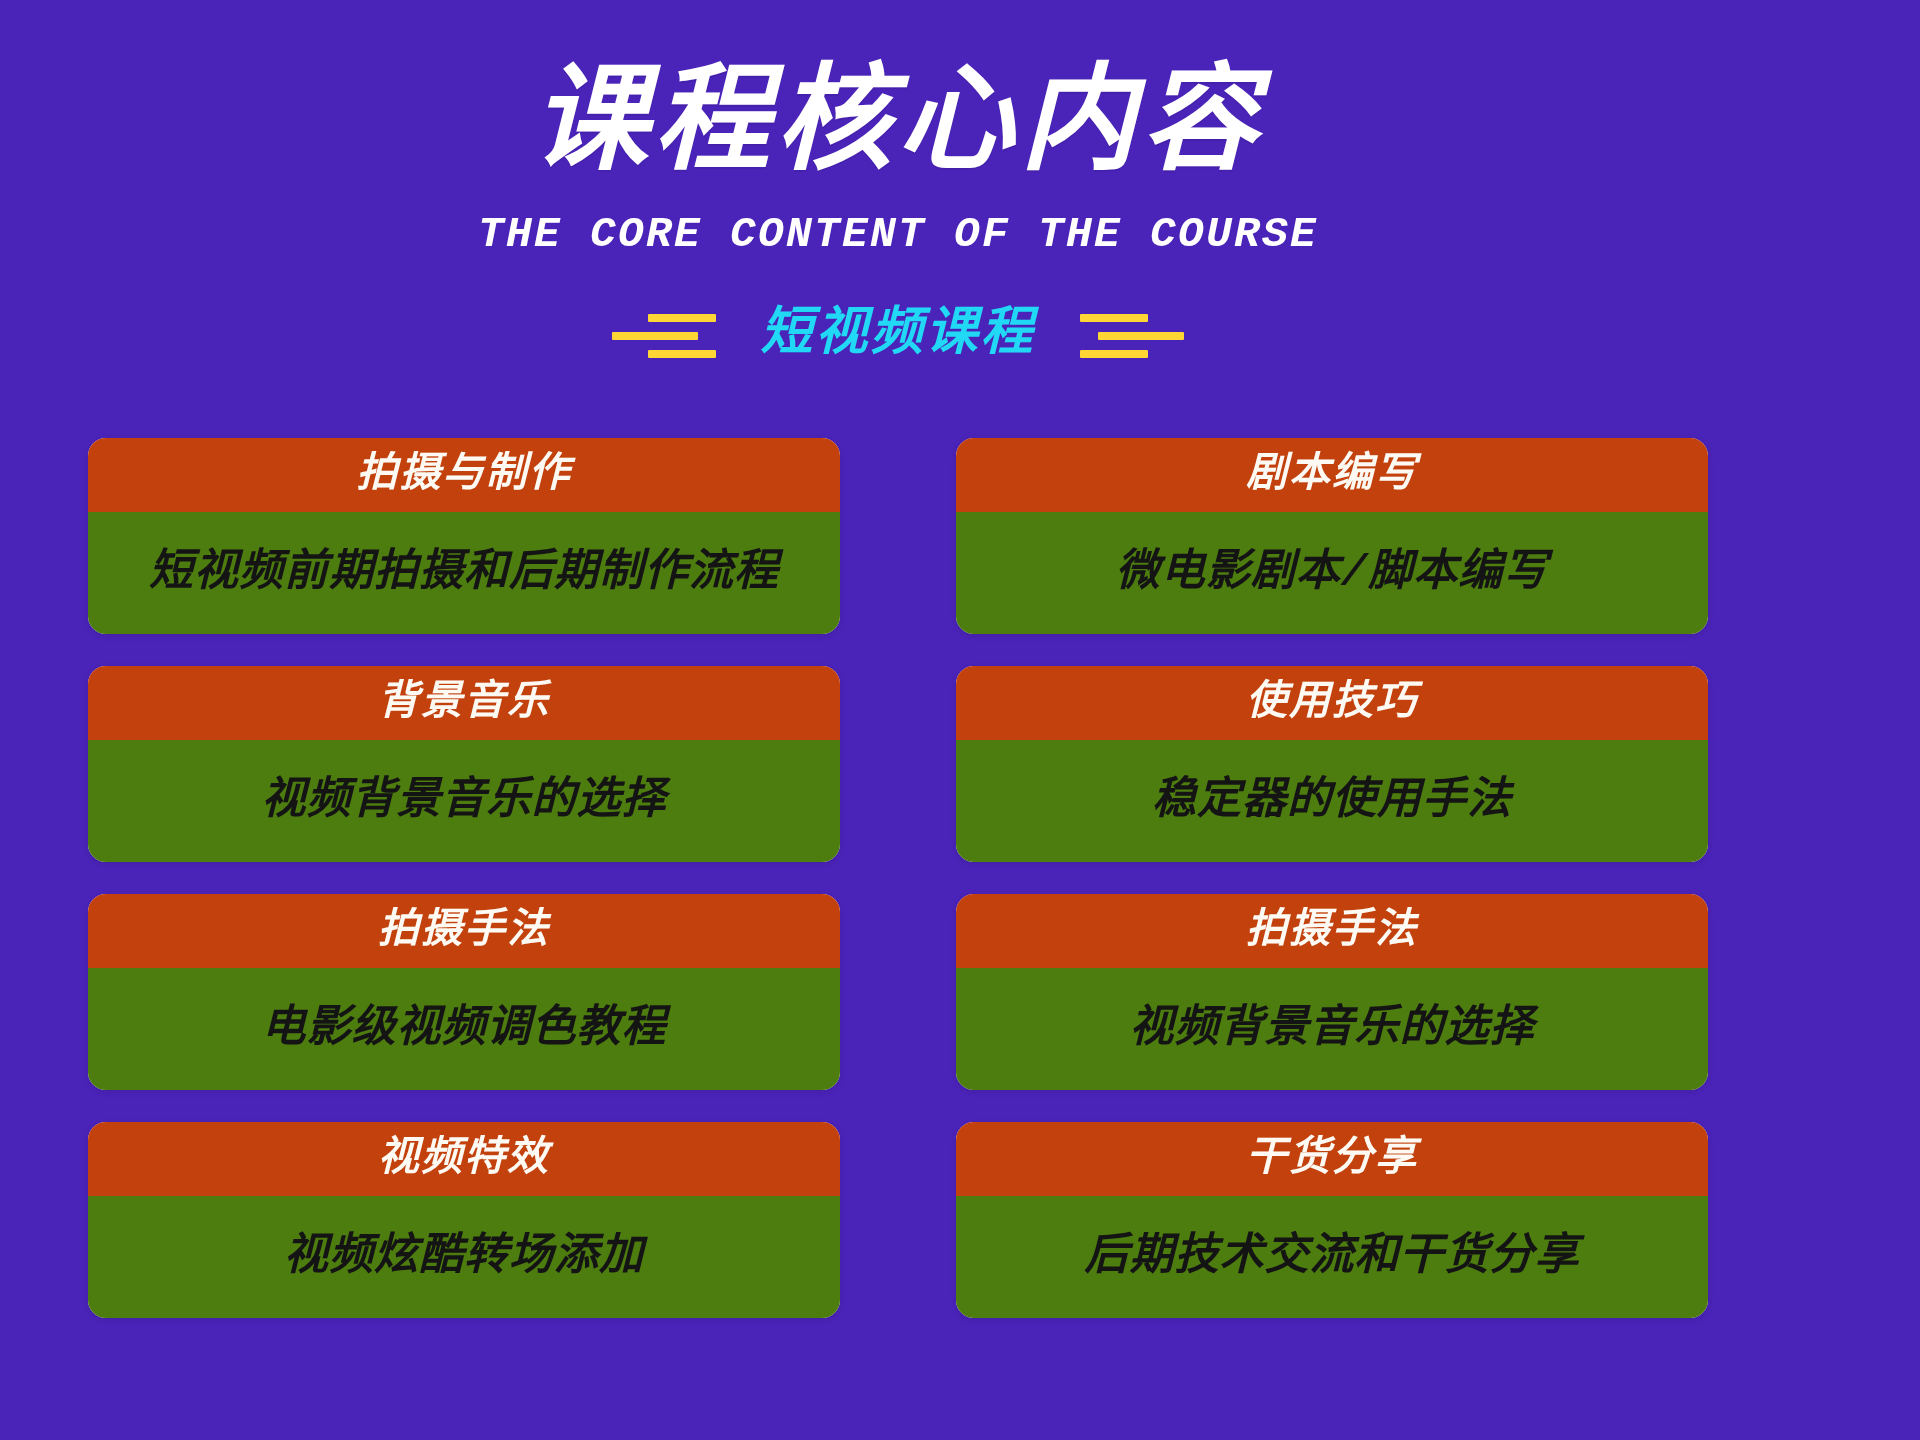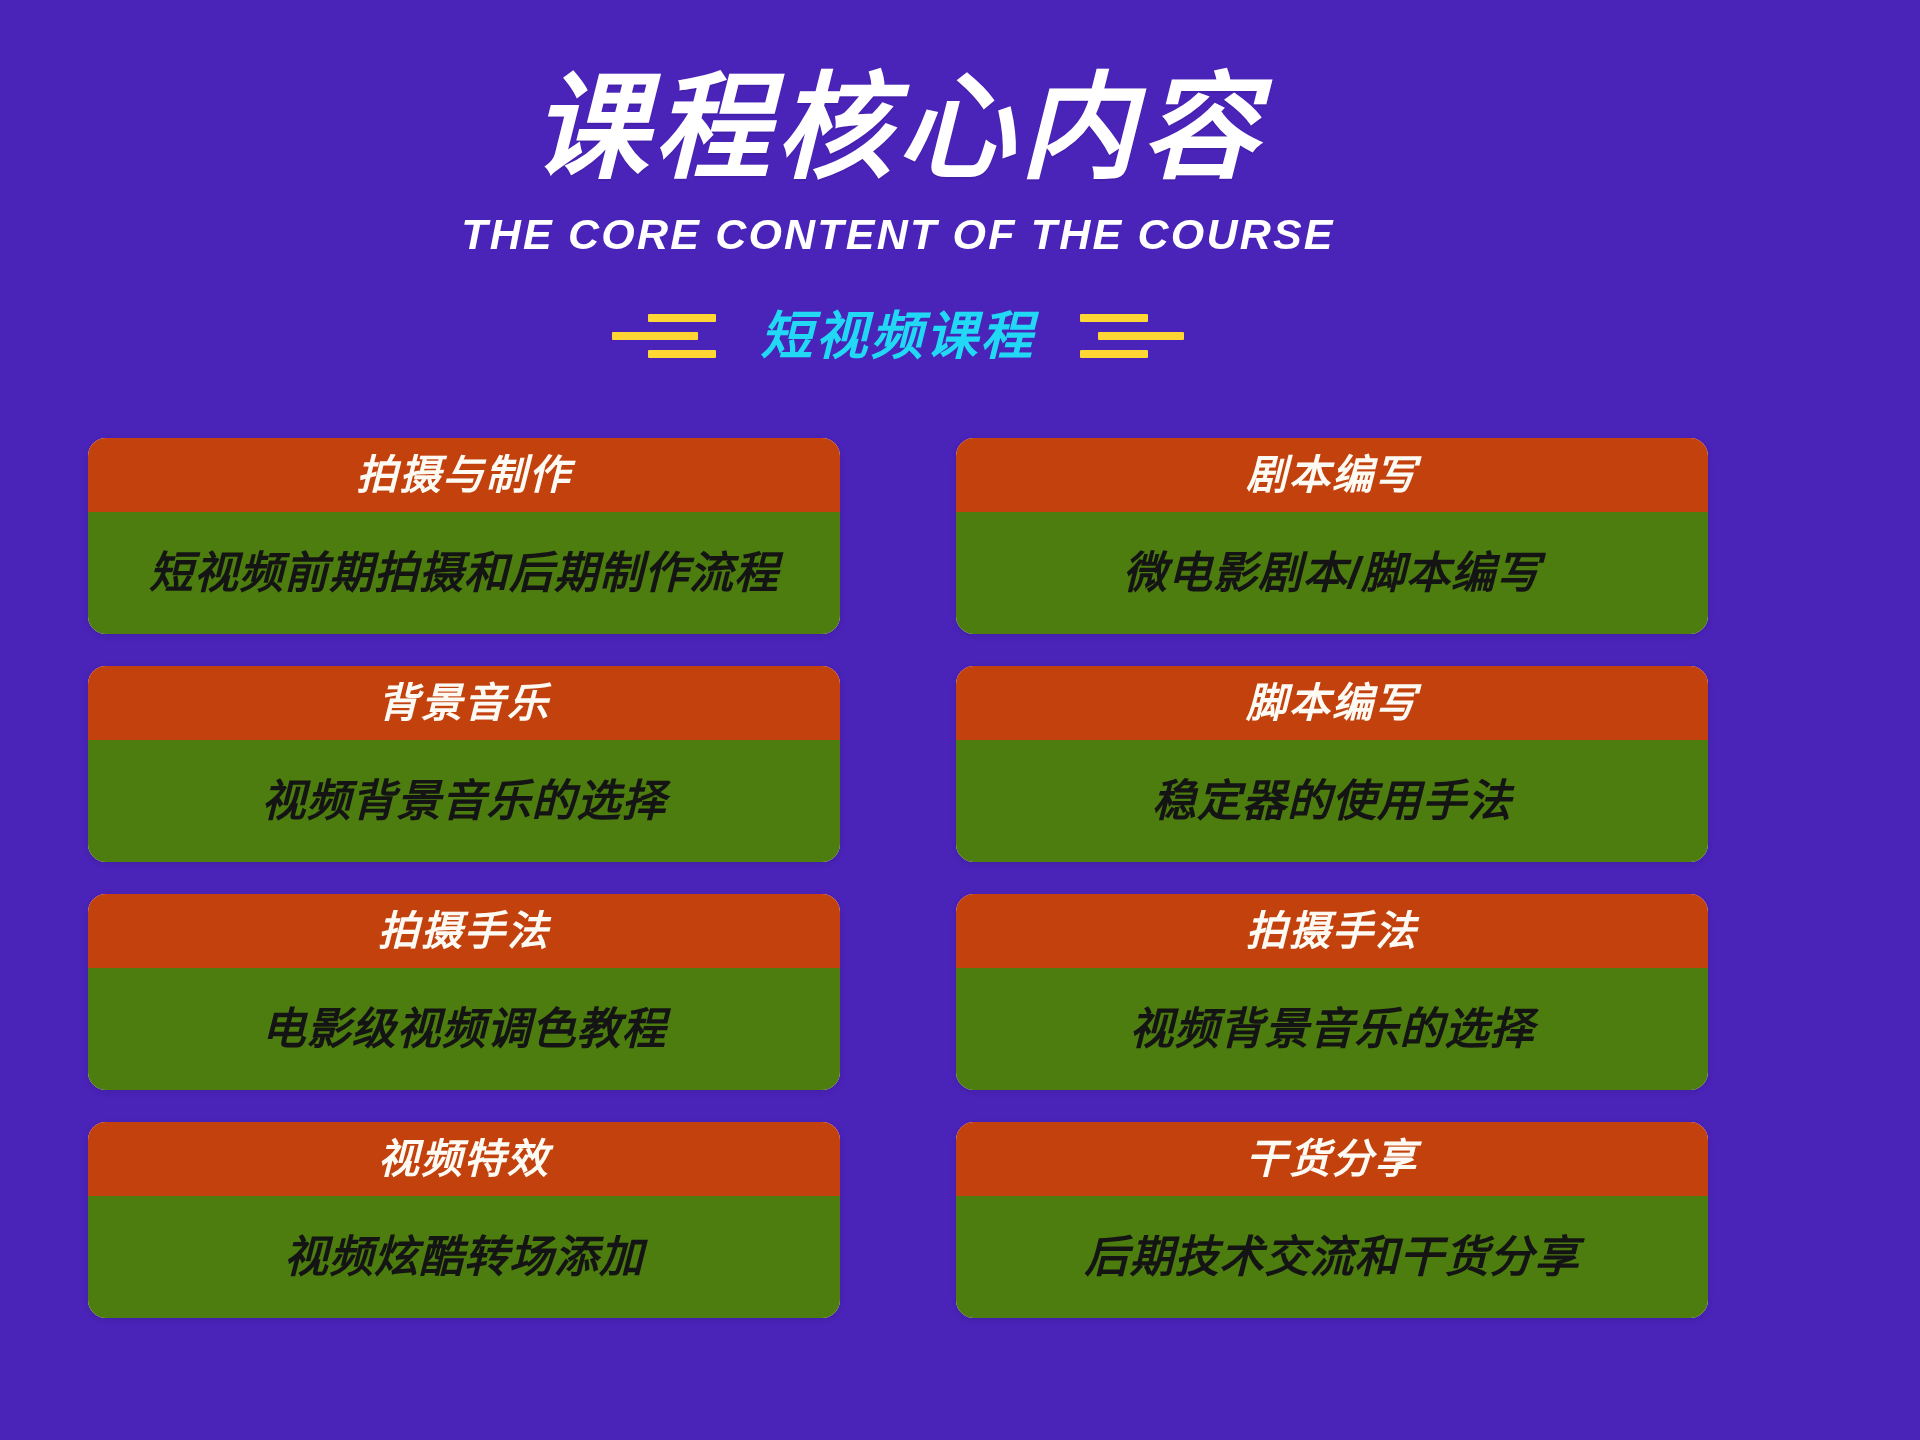--- a/index.html
+++ b/index.html
@@ -15,20 +15,21 @@
     overflow: hidden;
     position: relative;
   }
 
   .page {
     width: 1796px;
     height: 1440px;
     position: relative;
     box-sizing: border-box;
     background: #4a23b8;
+    font-family: Liberation Mono, monospace;
   }
 
   
   .header {
     padding-top: 60px;
     text-align: center;
   }
 
   .main-title {
     font-size: 116px;
@@ -198,21 +199,21 @@
       <div class="card-header">
         <span class="card-header-text">背景音乐</span>
       </div>
       <div class="card-body">
         <span class="card-body-text">视频背景音乐的选择</span>
       </div>
     </div>
 
     <div class="card">
       <div class="card-header">
-        <span class="card-header-text">脚本编写</span>
+        <span class="card-header-text">使用技巧</span>
       </div>
       <div class="card-body">
         <span class="card-body-text">稳定器的使用手法</span>
       </div>
     </div>
 
     <div class="card">
       <div class="card-header">
         <span class="card-header-text">拍摄手法</span>
       </div>

